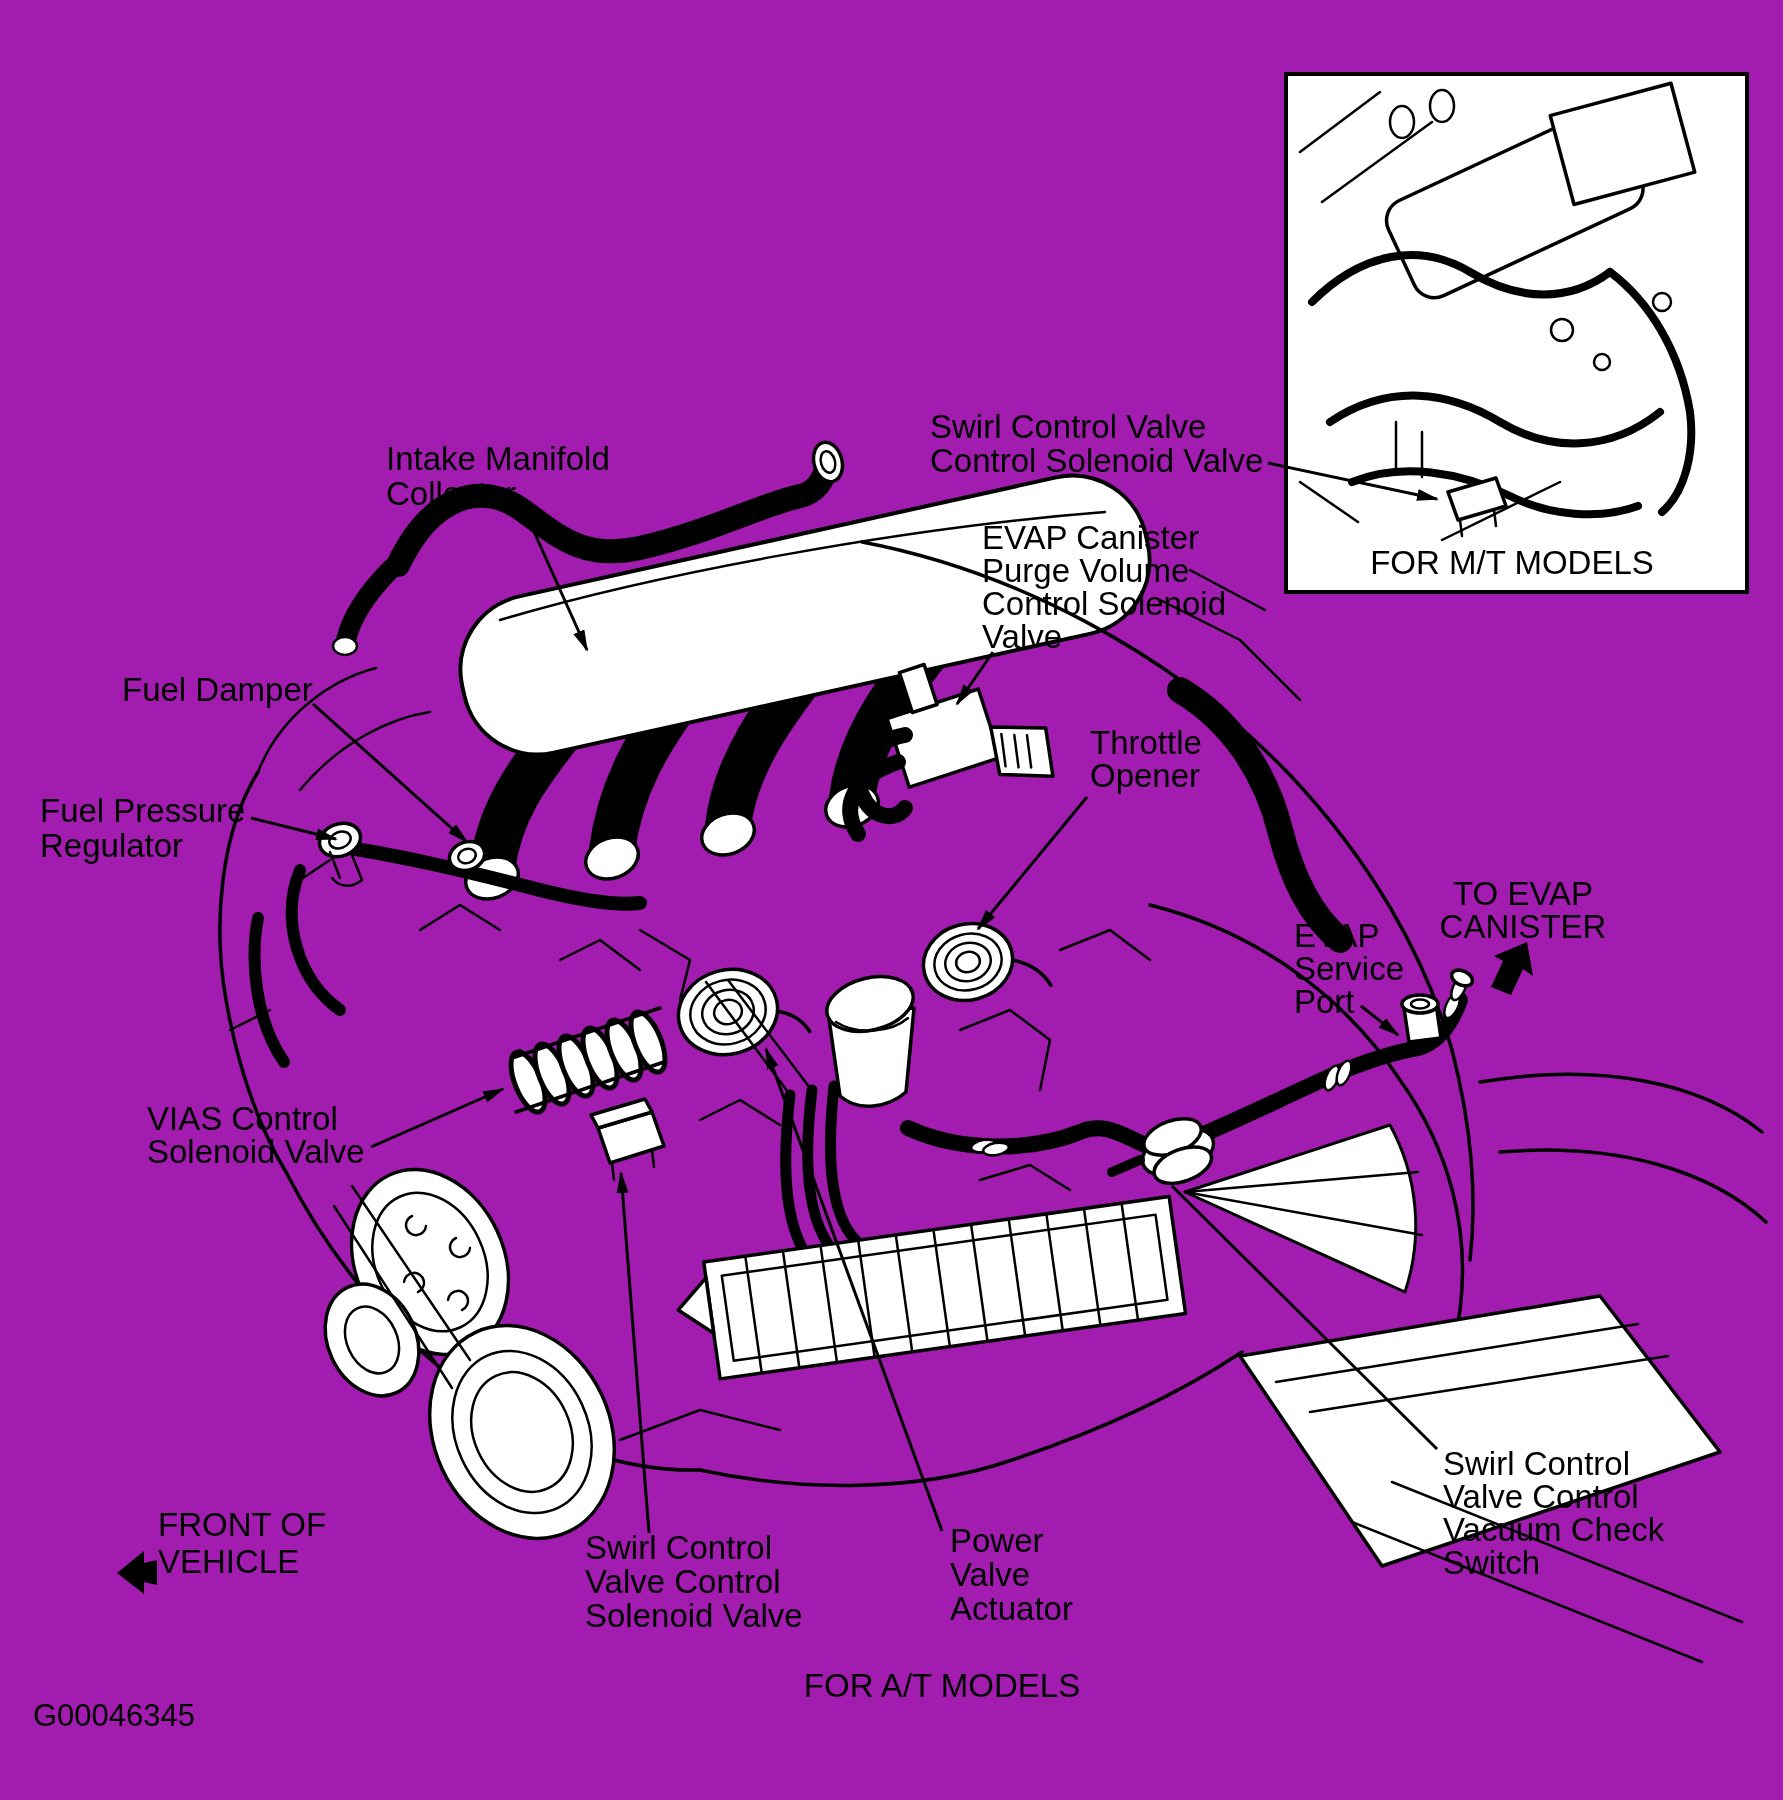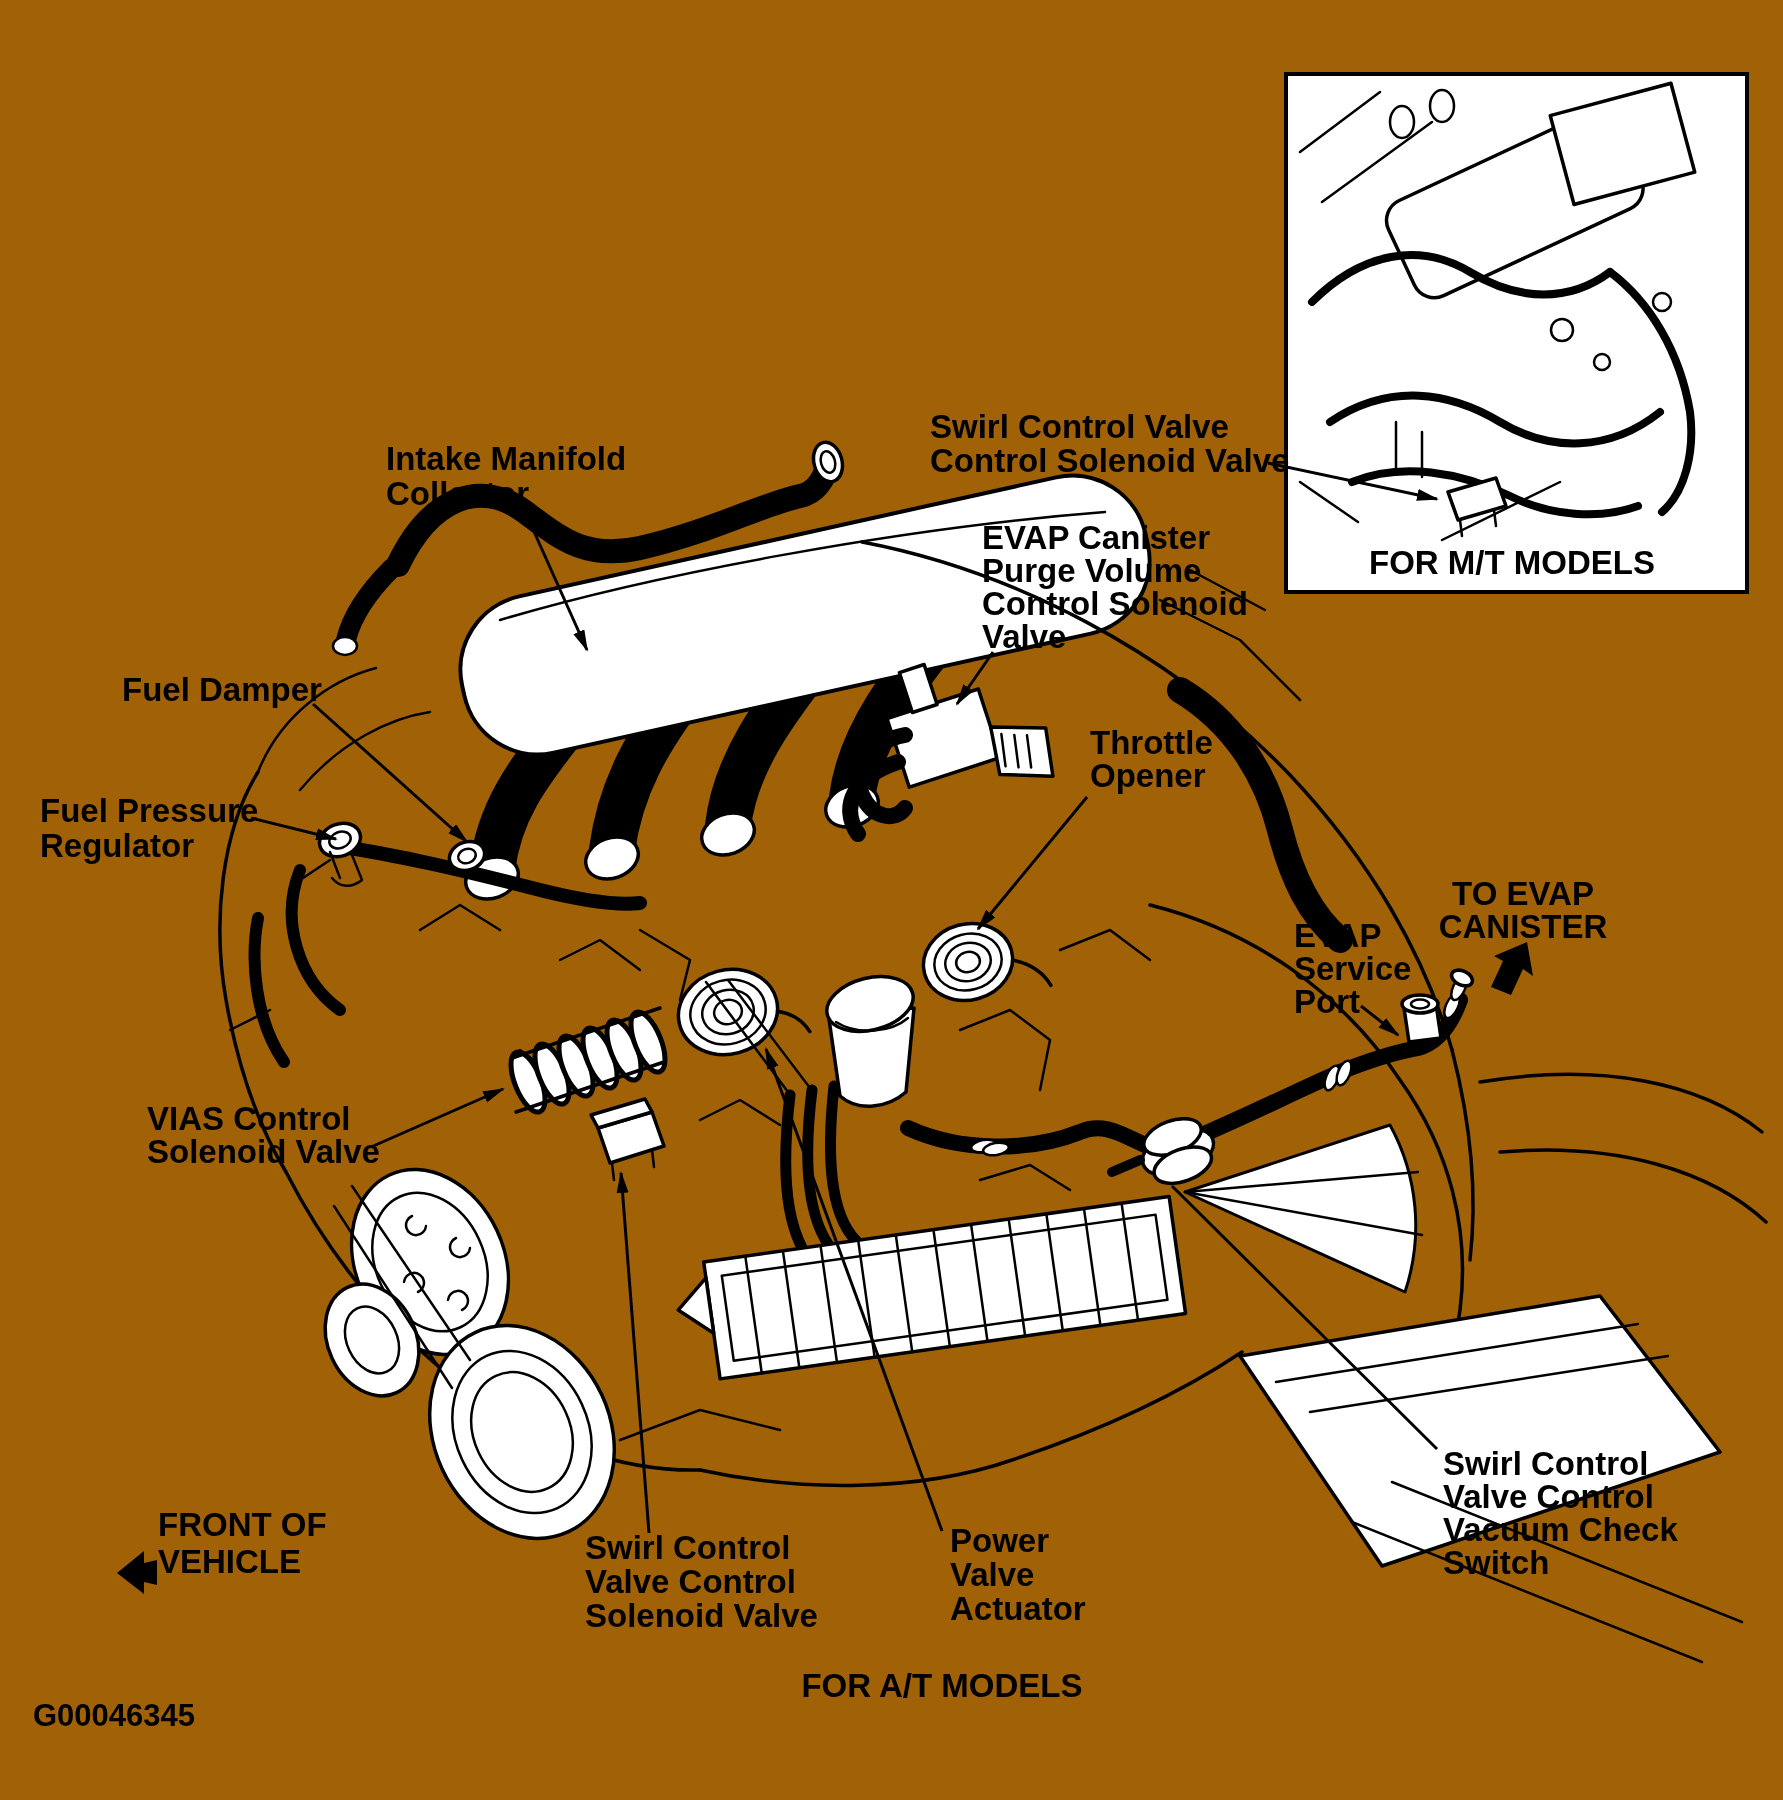--- a/index.html
+++ b/index.html
@@ -1,16 +1,16 @@
 <!DOCTYPE html>
 <html><head>
 <meta charset="utf-8">
 <style>
   html,body{margin:0;padding:0;background:#ffffff;}
-  .page{width:1783px;height:1800px;position:relative;background:#a16207;overflow:hidden;font-weight:bold;}
+  .page{width:1783px;height:1800px;position:relative;background:#a21caf;overflow:hidden;}
   svg{display:block;}
   text{font-family:"Liberation Sans","DejaVu Sans",sans-serif;fill:#000;}
   .art{stroke:#000;fill:none;stroke-linecap:round;stroke-linejoin:round;}
   .artf{stroke:#000;fill:#fff;stroke-linejoin:round;}
   .thin{stroke-width:2.5;}
   .med{stroke-width:3.5;}
 </style>
 </head>
 <body>
 

